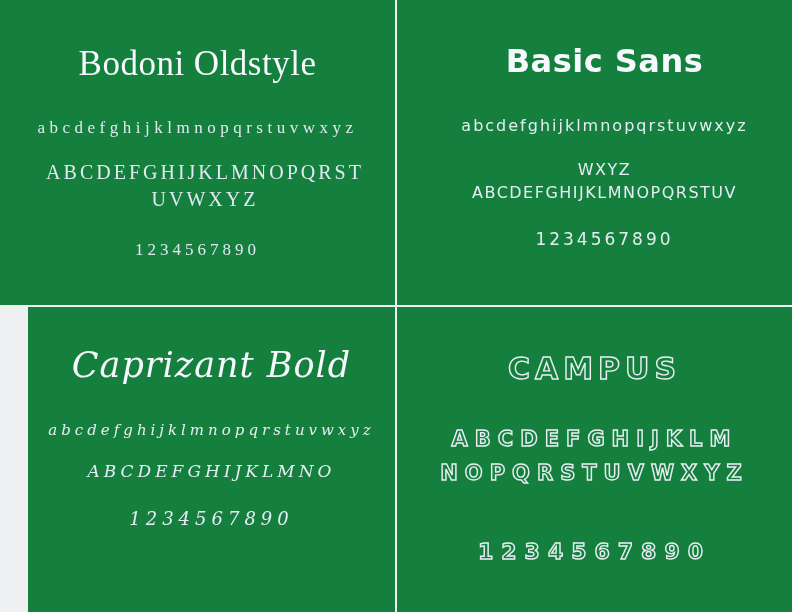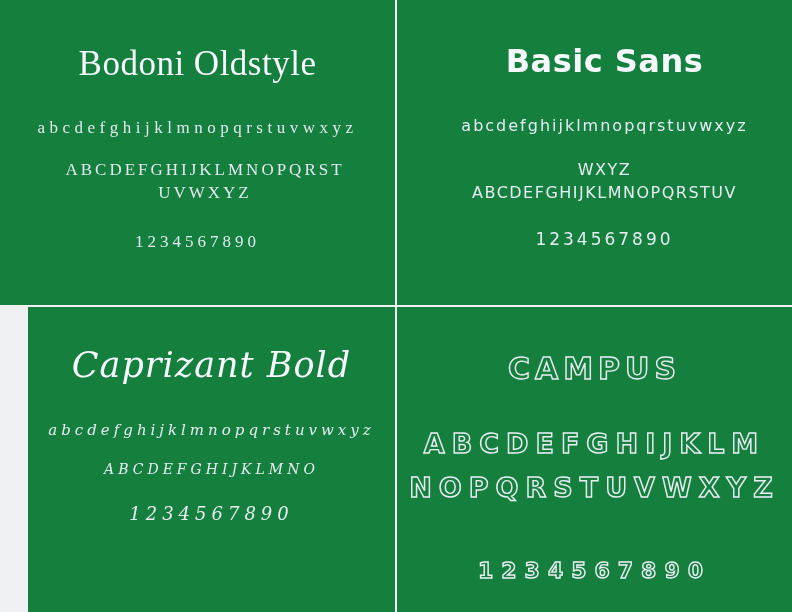--- a/index.html
+++ b/index.html
@@ -31,42 +31,42 @@
     color: #f5f8fc;
     white-space: nowrap;
   }
   .row { white-space: nowrap; text-align: center; }
   .upper { text-align: center; }
 
   
   .spec-bodoni { font-family: "Liberation Serif", "DejaVu Serif", serif; color: #e2e9f2; }
   .spec-bodoni .title { margin-top: 44px; font-size: 35px; letter-spacing: 0.5px; }
   .spec-bodoni .lowercase { margin-top: 34px; font-size: 17px; letter-spacing: 4.5px; }
-  .spec-bodoni .upper { margin-top: 21px; font-size: 17px; letter-spacing: 3px; line-height: 1.35; margin-left: 15px; }
+  .spec-bodoni .upper { margin-top: 21px; font-size: 20px; letter-spacing: 3px; line-height: 1.35; margin-left: 15px; }
   .spec-bodoni .numbers { margin-top: 27px; font-size: 17px; letter-spacing: 4px;
     font-variant-numeric: oldstyle-nums; }
 
   
   .spec-basic { font-family: "DejaVu Sans", "Liberation Sans", sans-serif; color: #e5ecf4; padding-left: 20px; }
   .spec-basic .title { margin-top: 42px; font-size: 32px; font-weight: 700; letter-spacing: 0.5px; }
   .spec-basic .lowercase { margin-top: 36px; font-size: 16px; letter-spacing: 2px; }
   .spec-basic .upper { margin-top: 23px; font-size: 16px; letter-spacing: 1.5px; line-height: 1.45; }
   .spec-basic .numbers { margin-top: 25px; font-size: 17px; letter-spacing: 3px; }
 
   
   .spec-caprizant { font-family: "DejaVu Serif", "Liberation Serif", serif; font-style: italic; color: #e7edf5; margin-left: 28px; }
   .spec-caprizant .title { margin-top: 38px; font-size: 35px; font-style: italic; letter-spacing: 1px; }
   .spec-caprizant .lowercase { margin-top: 36px; font-size: 15px; letter-spacing: 4px; }
-  .spec-caprizant .upper { margin-top: 20px; font-size: 14px; letter-spacing: 4px; line-height: 1.5; }
+  .spec-caprizant .upper { margin-top: 20px; font-size: 17px; letter-spacing: 4px; line-height: 1.5; }
   .spec-caprizant .numbers { margin-top: 23px; font-size: 18px; letter-spacing: 5px; }
 
   
   .spec-campus { font-family: "DejaVu Sans", "Liberation Sans", sans-serif; font-weight: 700; }
   .spec-campus .title { margin-top: 44px; font-size: 30px; font-weight: 700; letter-spacing: 5px; }
-  .spec-campus .upper { margin-top: 36px; font-size: 27px; letter-spacing: 7px; line-height: 1.62; }
+  .spec-campus .upper { margin-top: 36px; font-size: 21px; letter-spacing: 7px; line-height: 1.62; }
   .spec-campus .numbers { margin-top: 49px; font-size: 22px; letter-spacing: 8px; }
   .outlined { color: #e9eef5; }
   @supports (-webkit-text-stroke: 1px #fff) {
     .outlined {
       color: transparent;
       -webkit-text-stroke: 1.4px #e9eef5;
     }
   }
 </style>
 </head>

